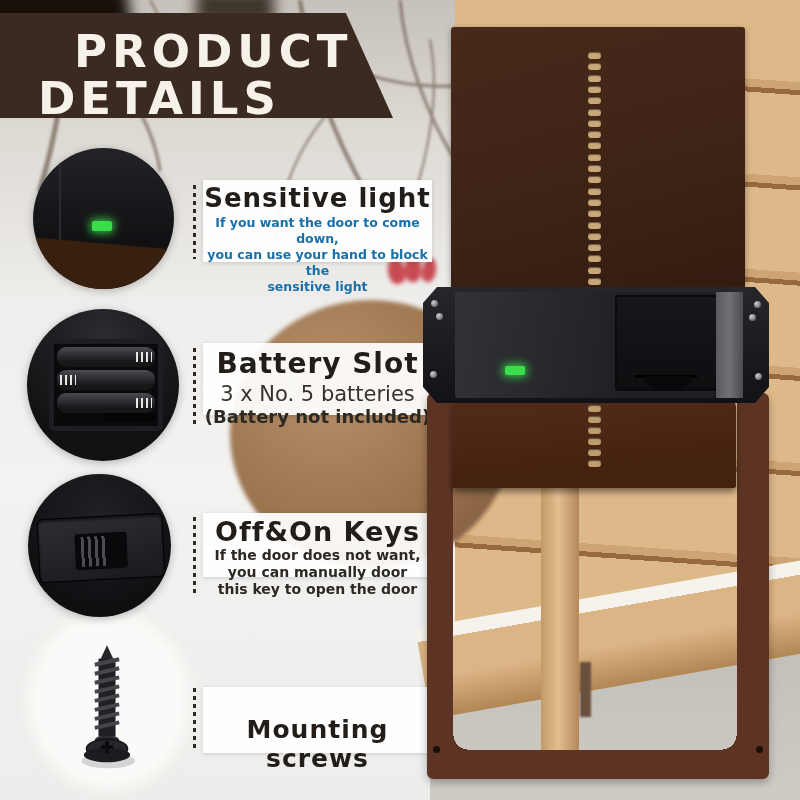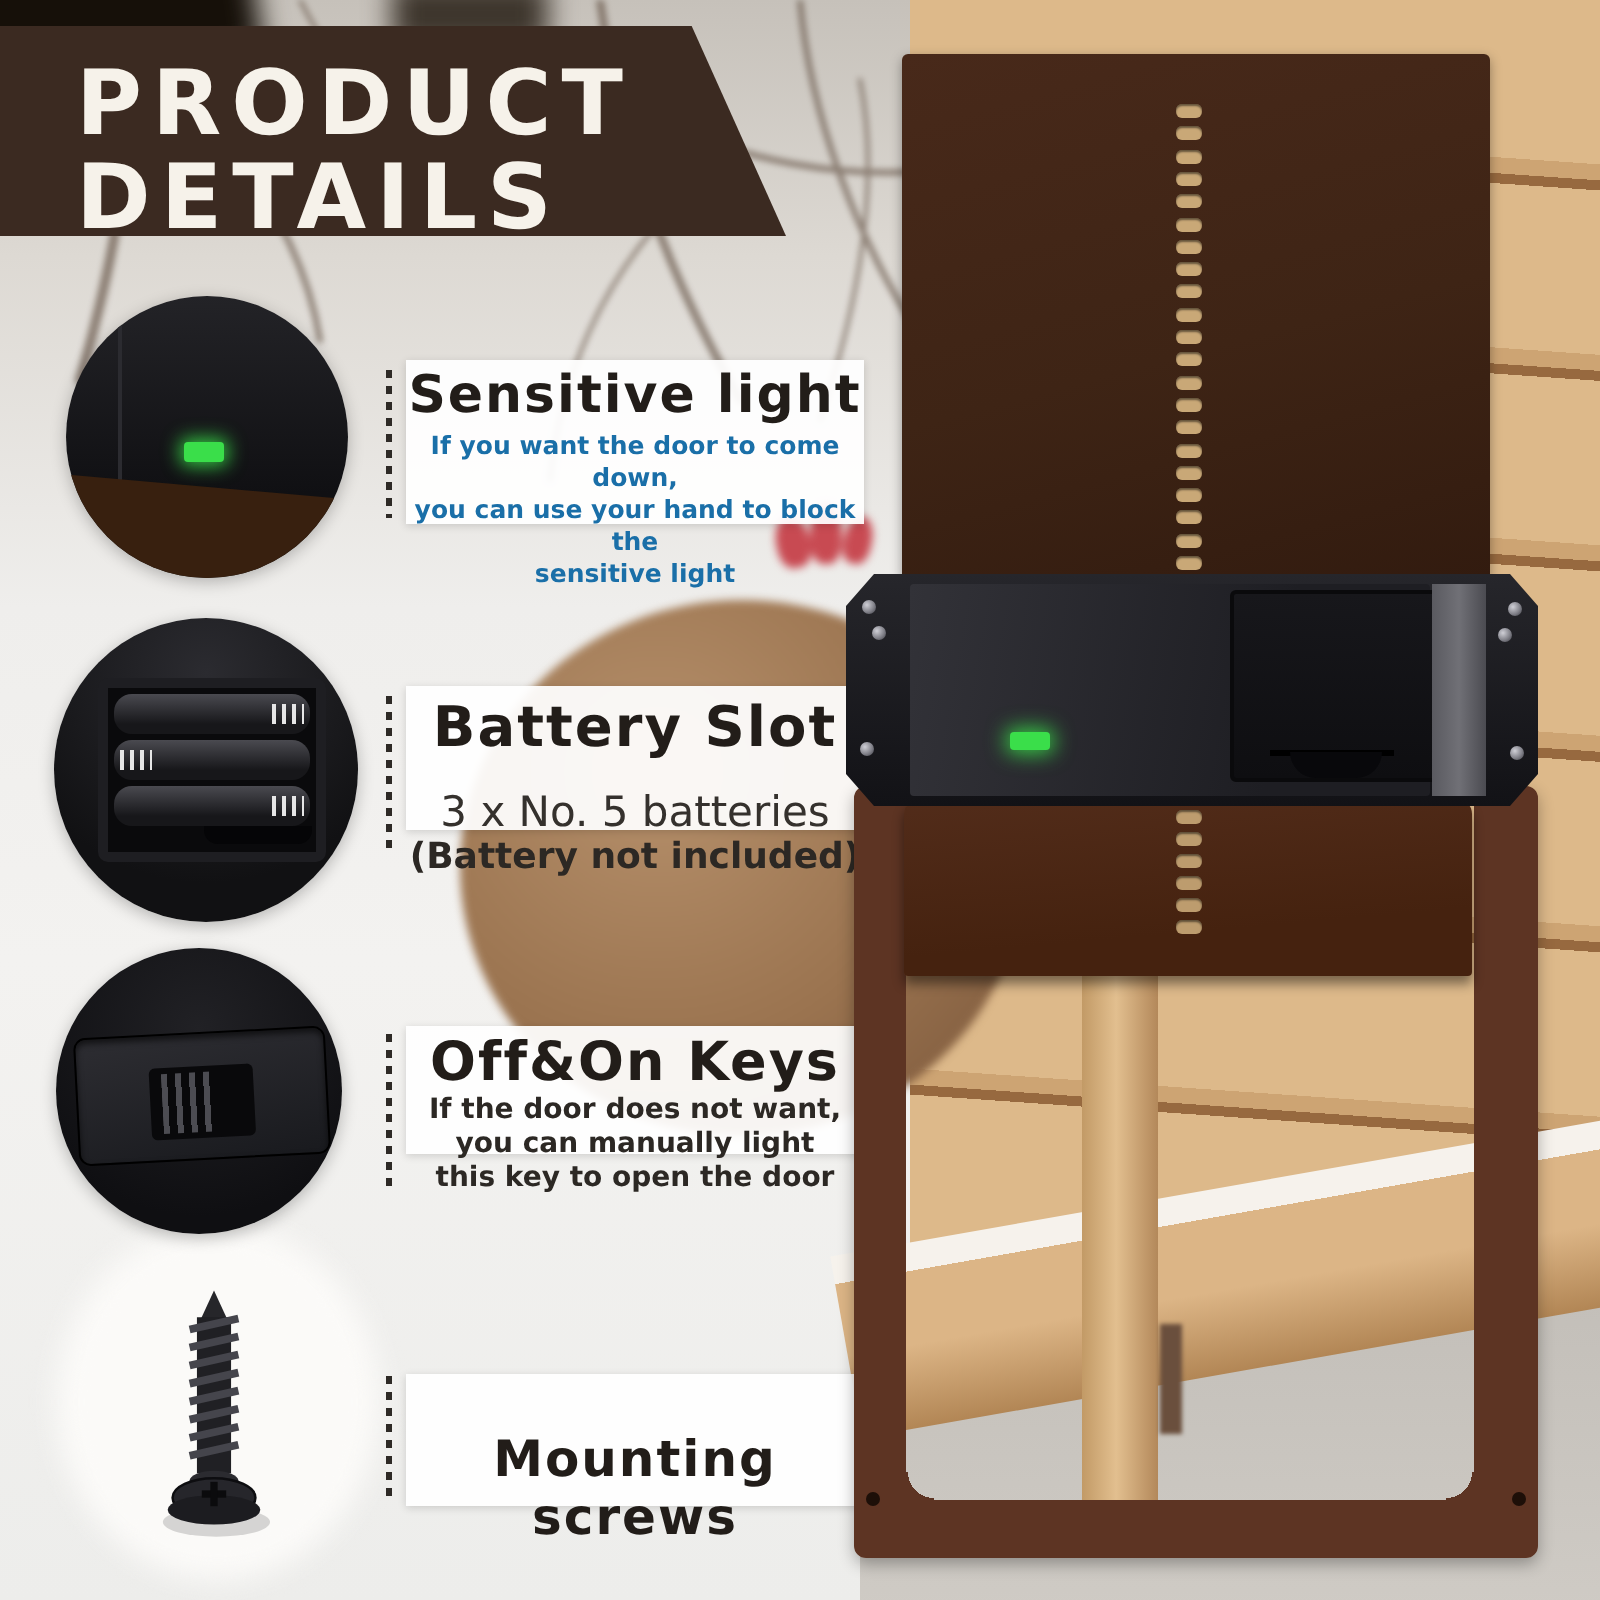--- a/index.html
+++ b/index.html
@@ -100,21 +100,21 @@
   .dash{width:3px;left:193px;z-index:18;
     background:repeating-linear-gradient(180deg,#2e2a26 0 4px,transparent 4px 8px);}
   .panel{left:203px;width:229px;z-index:20;background:rgba(255,255,255,.93);
     text-align:center;box-shadow:0 1px 4px rgba(0,0,0,.15);color:var(--text_dark);}
   .feat-title{font-weight:bold;letter-spacing:1px;}
   .p1{top:180px;height:82px;}
   .p1 .feat-title{font-size:26px;margin-top:3px;}
   .p1 .desc{font-size:12.5px;font-weight:600;color:var(--desc_blue);line-height:16px;margin-top:2px;}
   .p2{top:343px;height:72px;}
   .p2 .feat-title{font-size:28px;margin-top:4px;}
-  .p2 .sub1{font-size:21px;color:#35312d;margin-top:14px;}
+  .p2 .sub1{font-size:21px;color:#35312d;margin-top:2px;}
   .p2 .sub2{font-size:18px;font-weight:bold;color:#2c2824;}
   .p3{top:513px;height:64px;}
   .p3 .feat-title{font-size:27px;margin-top:3px;}
   .p3 .desc{font-size:14px;font-weight:600;color:#2c2824;line-height:17px;}
   .p4{top:687px;height:66px;display:flex;align-items:center;justify-content:center;}
   .p4 .feat-title{font-size:25px;margin-top:47px;}
 </style>
 </head>
 <body>
 
@@ -198,21 +198,21 @@
         <div class="vent-hole" style="left: 136px; top: 28px;"></div>
         <div class="vent-hole" style="left: 136px; top: 39px;"></div>
         <div class="vent-hole" style="left: 136px; top: 50px;"></div>
         <div class="vent-hole" style="left: 136px; top: 61px;"></div>
       </div>
     <div class="frame-hole" style="left:-20px;bottom:-3px;"></div>
     <div class="frame-hole" style="right:-26px;bottom:-3px;"></div>
   </div>
 
   <div class="abs banner">
-    <div class="banner-line" style="top:16px;">PRODUCT</div>
+    <div class="banner-line" style="top:16px;margin-left:36px;">PRODUCT</div>
     <div class="banner-line" style="top:63px;">DETAILS</div>
   </div>
 
   <div class="abs circle c1">
     <div class="c1-line"></div>
     <div class="c1-brown"></div>
     <div class="c1-led"></div>
   </div>
 
   <div class="abs circle c2">
@@ -274,21 +274,21 @@
   </div>
   <div class="abs panel p2">
     <div class="feat-title">Battery Slot</div>
     <div class="sub1">3 x No. 5 batteries</div>
     <div class="sub2">(Battery not included)</div>
   </div>
   <div class="abs panel p3">
     <div class="feat-title">Off&amp;On Keys</div>
     <div class="desc">
       <div>If the door does not want,</div>
-      <div>you can manually light</div>
+      <div>you can manually door</div>
       <div>this key to open the door</div>
     </div>
   </div>
   <div class="abs panel p4">
     <div class="feat-title">Mounting screws</div>
   </div>
 
 </div>
 
 </body></html>

